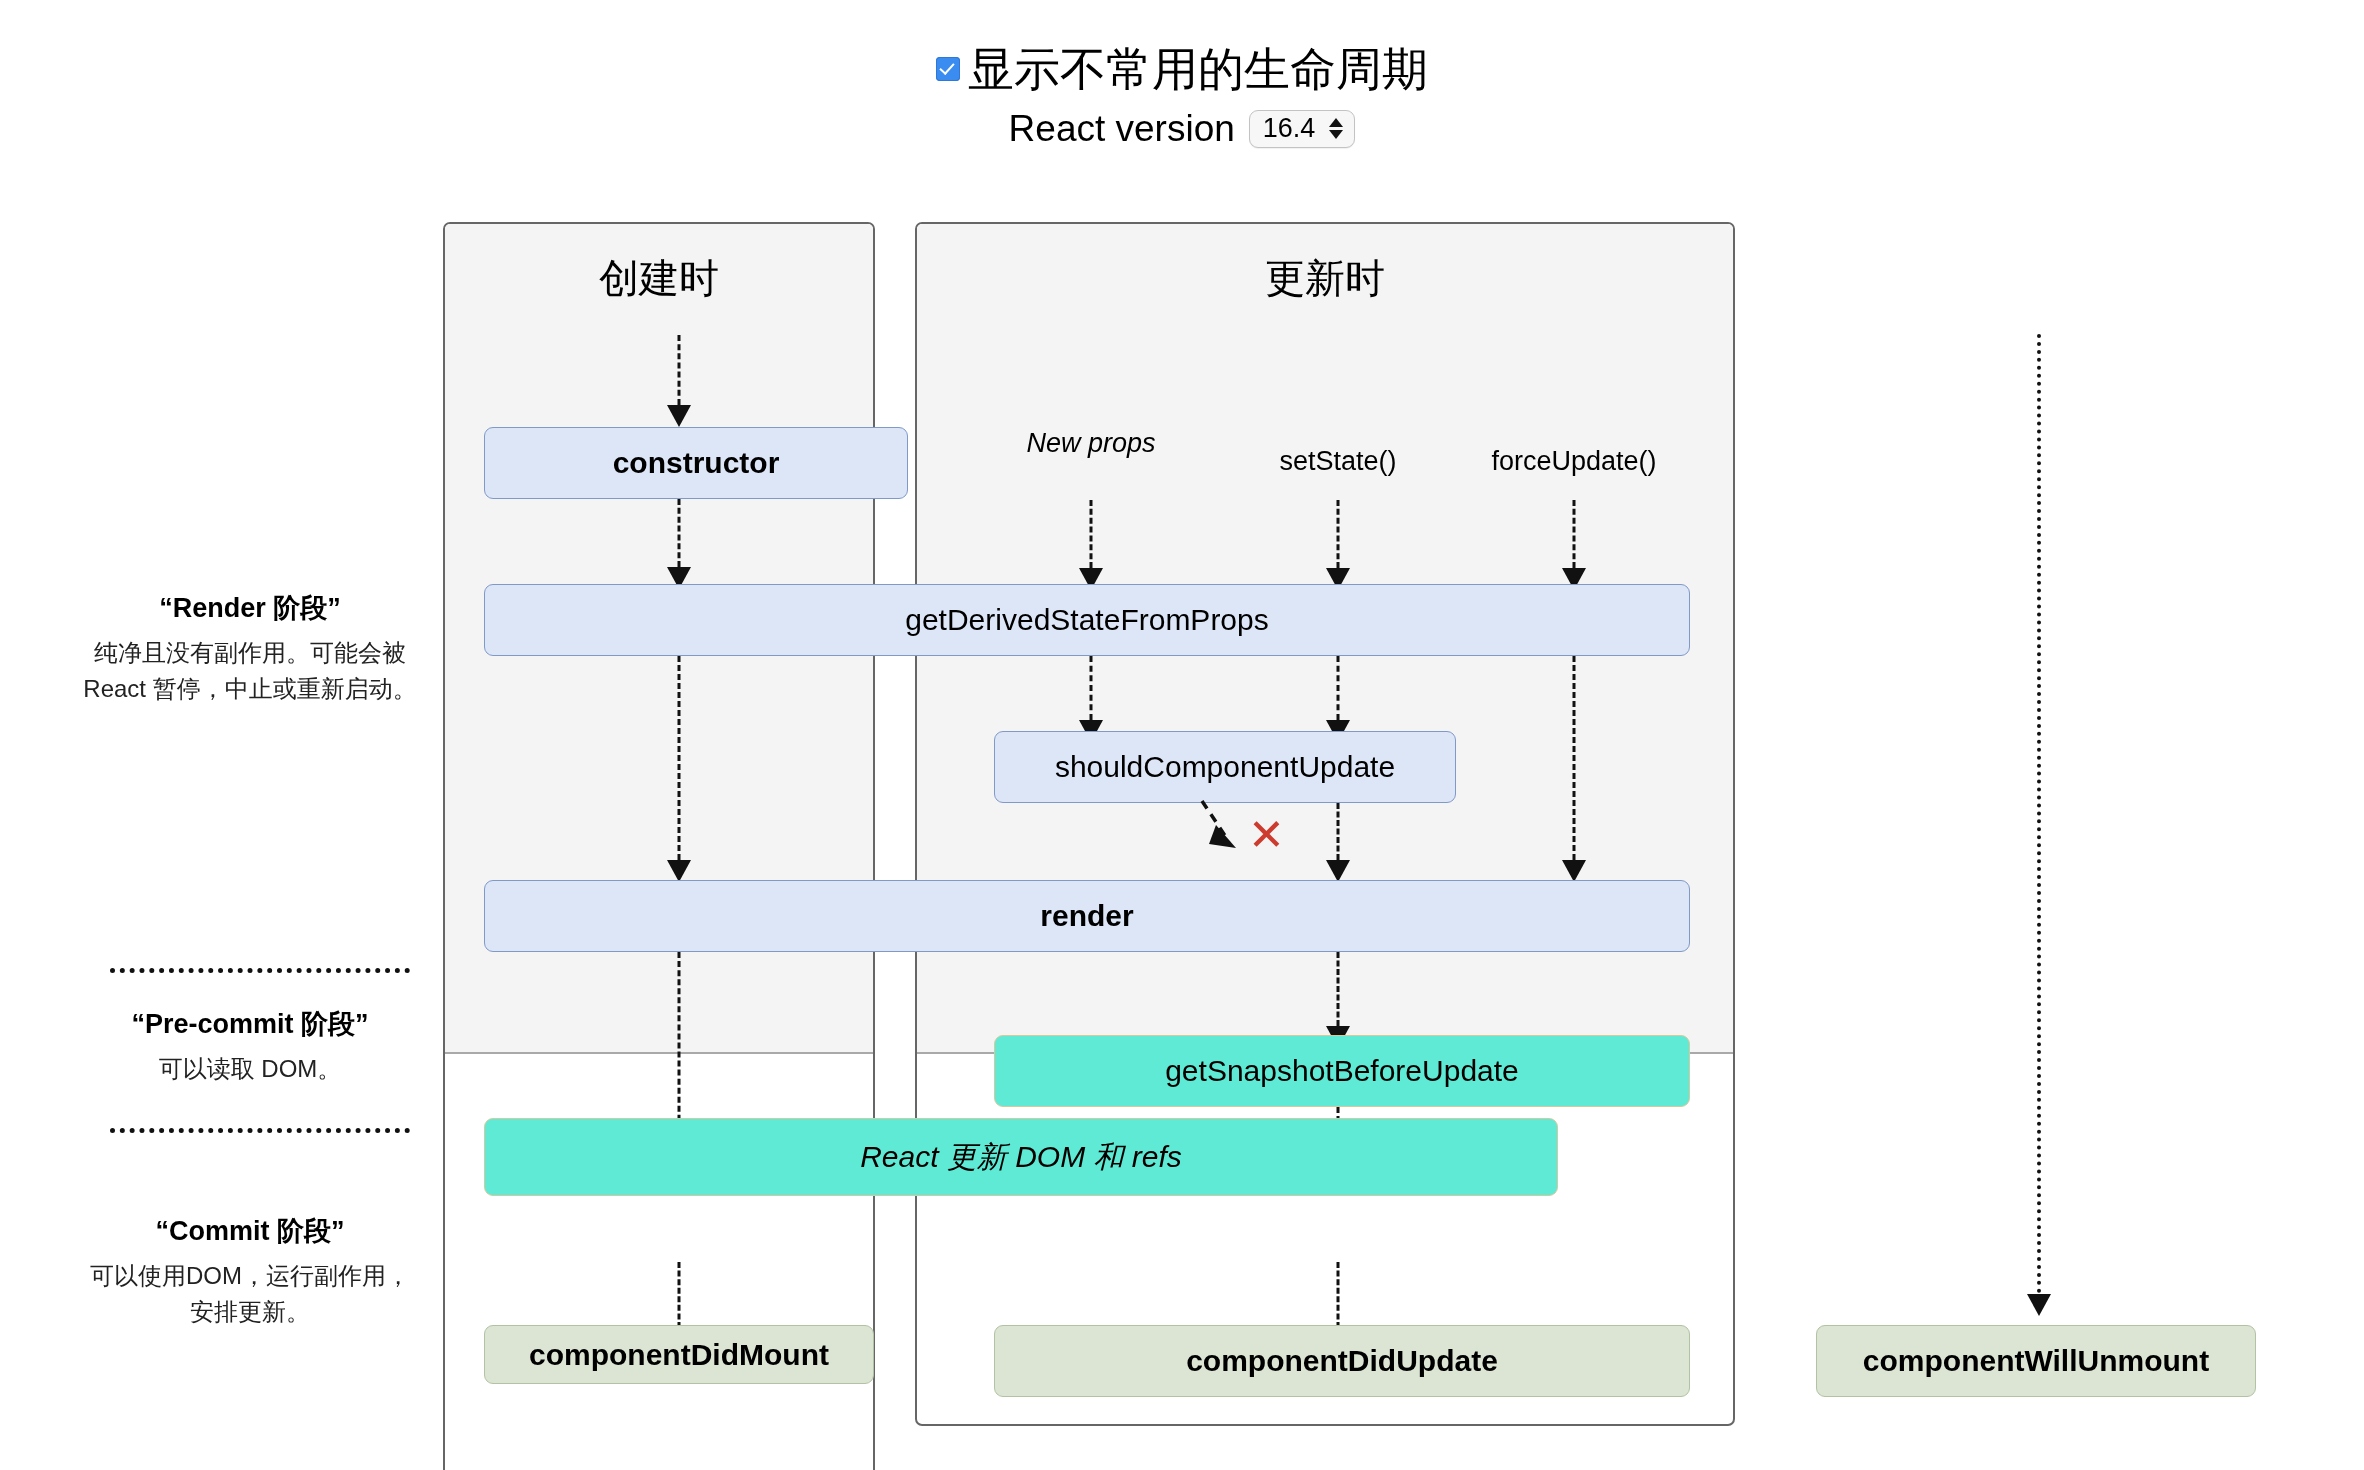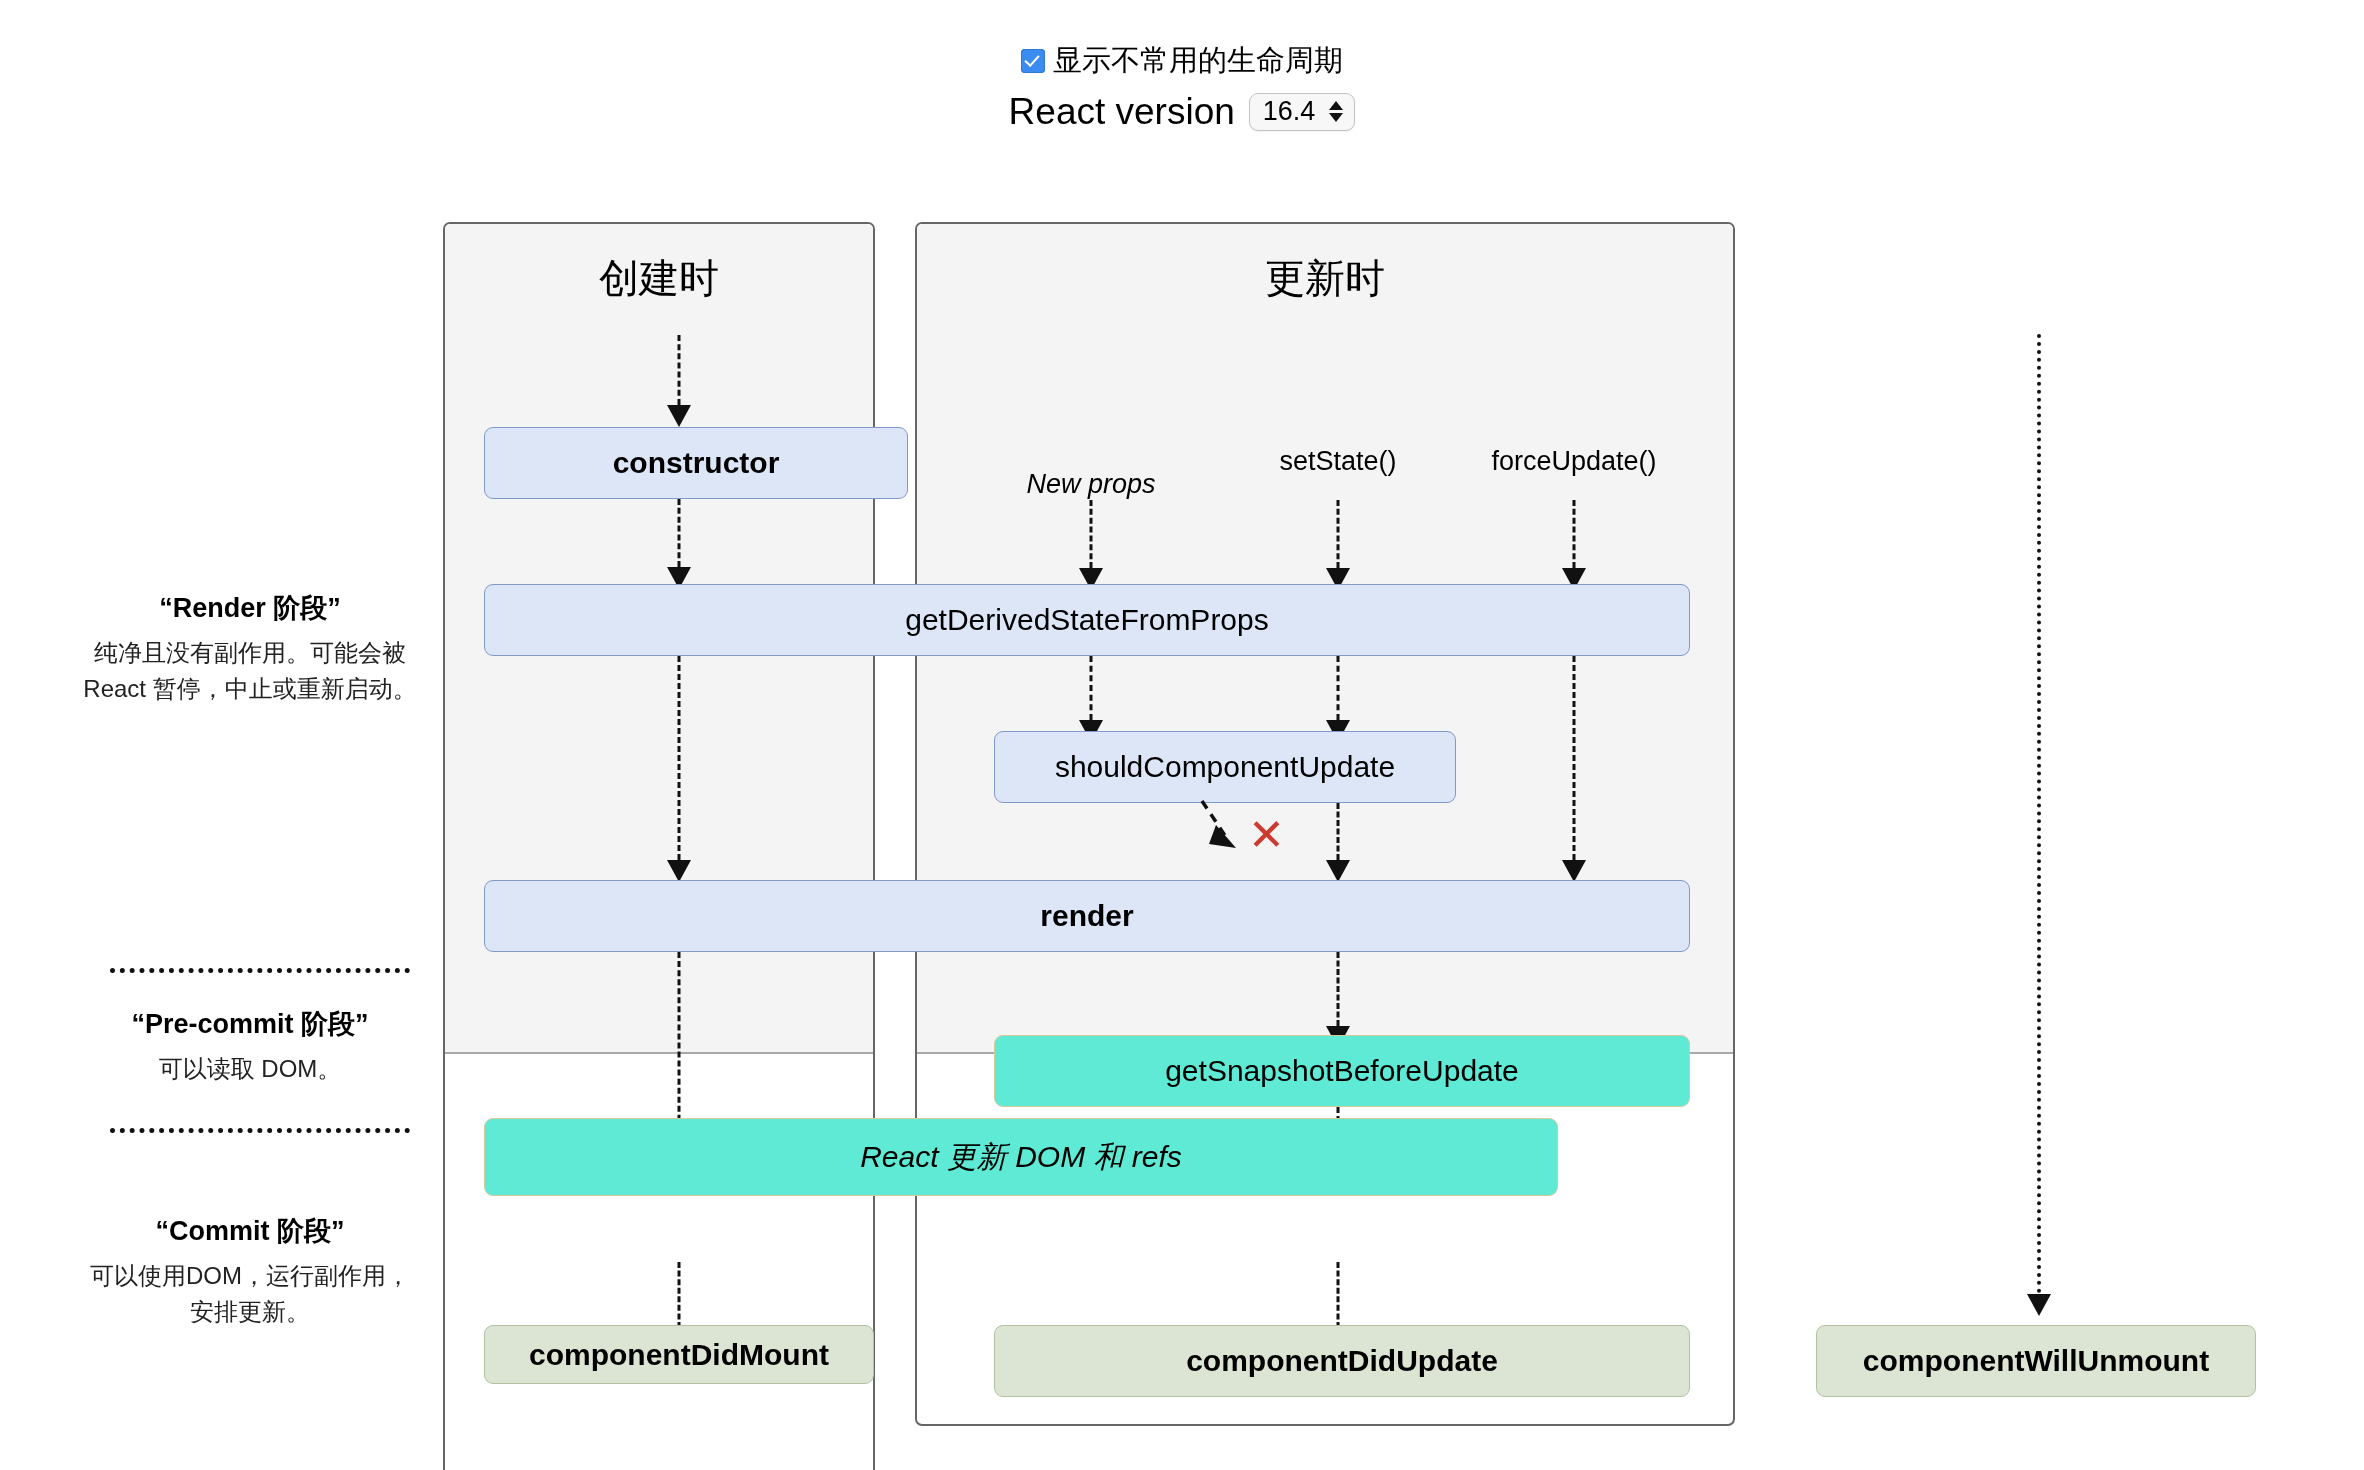--- a/index.html
+++ b/index.html
@@ -21,21 +21,21 @@
   .chk {
     width: 24px; height: 24px; border-radius: 4px;
     background: #3b8cf0; position: relative; margin-right: 8px;
     flex: 0 0 auto; box-shadow: inset 0 0 0 1px #2f78d6;
   }
   .chk::after{
     content: ""; position: absolute; left: 7px; top: 3px;
     width: 6px; height: 12px; border: solid #fff;
     border-width: 0 2.6px 2.6px 0; transform: rotate(42deg);
   }
-  #toggle-label { font-size: 29px; line-height: 1; letter-spacing: 0px; }
+  #toggle-label { font-size: 46px; line-height: 1; letter-spacing: 0px; }
   #version-row { margin-top: 16px; }
   #version-label { font-size: 37px; }
   #version-select {
     margin-left: 14px;
     display: inline-flex; align-items: center; gap: 14px;
     border: 1.5px solid #c3c3c3; border-radius: 9px;
     background: #f7f7f7;
     padding: 4px 11px 5px 13px;
     font-size: 27px; line-height: 1;
     box-shadow: 0 1px 1px rgba(0,0,0,.06);
@@ -205,21 +205,21 @@
       <div class="head"></div>
   </div>
 
   <div class="arrow" style="left:659px; top:1262px; width:40px; height:88px;">
     <div class="shaft" style="height:66px;"></div>
       <div class="head"></div>
   </div>
 
   <div class="fbox green bold" id="node-component-did-mount" style="left:484px; top:1325px; width:390px; height:59px;">componentDidMount</div>
 
-  <div class="trigger italic" style="left:1091px; top:471px;">New props</div>
+  <div class="trigger italic" style="left:1091px; top:430px;">New props</div>
   <div class="trigger" style="left:1338px; top:448px;">setState()</div>
   <div class="trigger" style="left:1574px; top:448px;">forceUpdate()</div>
 
   <div class="arrow" style="left:1071px; top:500px; width:40px; height:90px;">
     <div class="shaft" style="height:68px;"></div>
       <div class="head"></div>
   </div>
   <div class="arrow" style="left:1318px; top:500px; width:40px; height:90px;">
     <div class="shaft" style="height:68px;"></div>
       <div class="head"></div>

